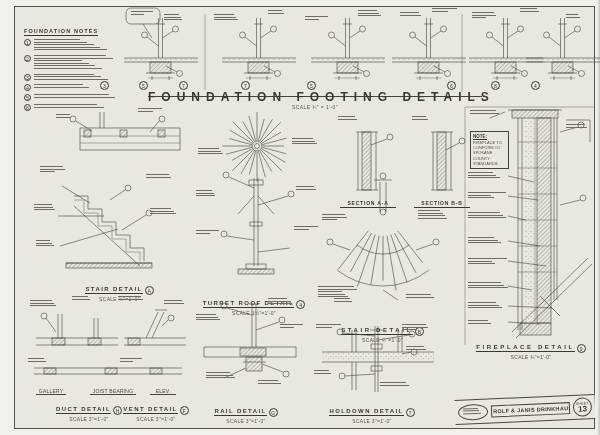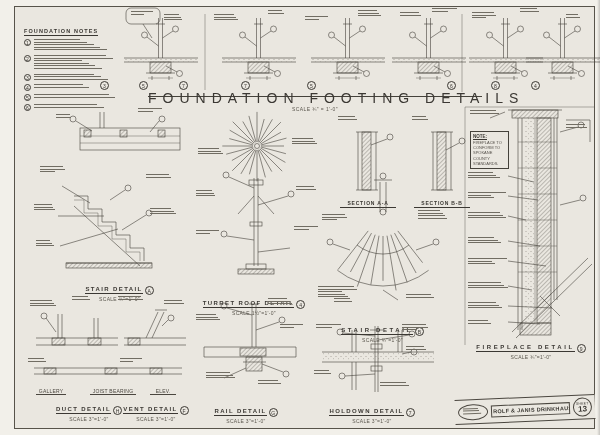--- a/index.html
+++ b/index.html
@@ -15,21 +15,21 @@
   #art .dot{fill:#57534b;stroke:none}
   .sq{position:absolute}
   .sq b{display:block;height:1px;background:#716d63;margin-bottom:1.6px}
   .cap{position:absolute;text-align:center}
   .cap .t{font-size:6px;font-weight:bold;letter-spacing:1.4px;border-bottom:1px solid #3b3833;padding-bottom:1px;display:inline-block;white-space:nowrap}
   .cap .spread{letter-spacing:2.6px}
   .cap .sc{font-size:5px;letter-spacing:.3px;color:#5b574e;margin-top:1px}
   .mk{display:inline-block;width:9px;height:9px;line-height:9px;border:0.8px solid #3b3833;border-radius:50%;font-size:5px;letter-spacing:0;vertical-align:-2px;margin-left:2px;text-align:center;font-weight:normal}
   .banner{position:absolute;left:148px;top:90px;width:334px;text-align:center}
   .banner-line{position:absolute;left:0;right:0;top:6px;height:1.3px;background:#45423b}
-  .banner-title{position:relative;font-size:14px;font-weight:normal;letter-spacing:6px;white-space:nowrap}
+  .banner-title{position:relative;font-size:12px;font-weight:bold;letter-spacing:6px;white-space:nowrap}
   .banner-scale{position:relative;font-size:5px;color:#5b574e;letter-spacing:.4px}
   .notes{position:absolute;left:24px;top:19px;width:94px}
   .nt{font-size:5.5px;font-weight:bold;letter-spacing:1.1px;border-bottom:0.8px solid #3b3833;display:inline-block;margin-bottom:3px;padding-bottom:1px}
   .ni{display:flex;gap:3px;margin-bottom:3px;align-items:flex-start}
   .nm{flex:0 0 auto;width:7px;height:7px;border:0.7px solid #3b3833;border-radius:50%;font-size:5px;line-height:7px;text-align:center}
   .ni .sq{position:static;flex:1}
   .fmk{position:absolute;top:81px;width:9px;height:9px;border:0.7px solid #3b3833;border-radius:50%;font-size:5px;line-height:9px;text-align:center}
   .scap{position:absolute;font-size:5px;font-weight:bold;letter-spacing:.8px;text-align:center;border-bottom:0.7px solid #3b3833;padding-bottom:1px;white-space:nowrap}
   .slab{position:absolute;font-size:5px;text-align:center;border-bottom:0.6px solid #4a463f;letter-spacing:.2px;color:#4a463f;white-space:nowrap}
   .fnote{position:absolute;left:470px;top:131px;width:39px;height:38px;border:0.8px solid #45423b;padding:2px;overflow:hidden;background:#eae7e0}

